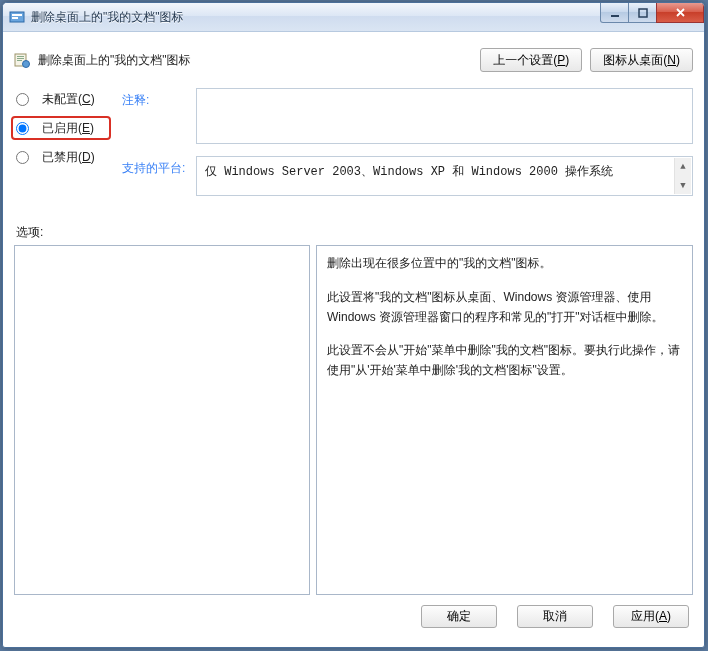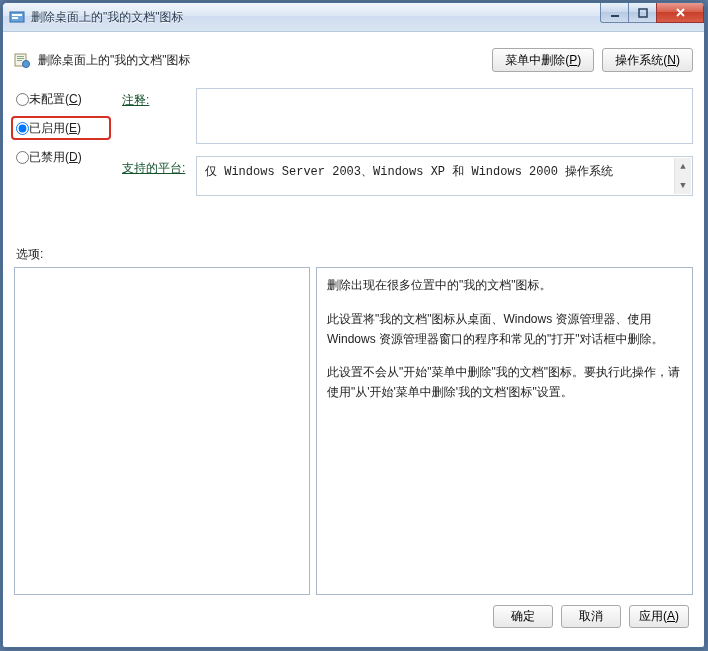--- a/index.html
+++ b/index.html
@@ -99,21 +99,21 @@
 .middle {
   margin-top: 10px;
   display: flex;
   gap: 14px;
 }
 .radio-col {
   width: 94px;
   padding-top: 2px;
 }
 .radio-item {
-  display: flex; align-items: center; gap: 0;
+  display: flex; align-items: center; gap: 13px;
   height: 18px;
   margin-bottom: 11px;
   padding-left: 2px;
 }
 .radio-item input { margin: 0; }
 .radio-item.highlight {
   outline: 2px solid #d93025;
   outline-offset: 1px;
   border-radius: 1px;
 }
@@ -124,22 +124,21 @@
   gap: 12px;
 }
 .field-row {
   display: flex;
   align-items: flex-start;
   gap: 10px;
 }
 .field-label {
   width: 64px;
   padding-top: 4px;
-  color: #14532d;
-  text-decoration: underline;
+  color: #3b82f6;
 }
 .textbox {
   flex: 1;
   border: 1px solid #c2cedb;
   background: #fff;
   height: 56px;
   padding: 4px 6px;
   font-family: inherit;
   font-size: 12px;
   resize: none;
@@ -160,21 +159,21 @@
   border-left: 1px solid #e2e2e2;
   display: flex; flex-direction: column; justify-content: space-between;
 }
 .sb-btn {
   height: 17px; display:flex; align-items:center; justify-content:center;
   color:#666; font-size:9px;
 }
 
 .labels-row {
   display: flex;
-  margin-top: 50px;
+  margin-top: 28px;
   gap: 0;
 }
 .labels-row .lbl-left { width: 300px; padding-left: 2px; }
 .labels-row .lbl-right { flex: 1; padding-left: 10px; }
 
 .panels-row {
   display: flex;
   gap: 6px;
   margin-top: 4px;
   flex: 1;
@@ -194,25 +193,26 @@
 
 .footer {
   height: 42px;
   display: flex;
   justify-content: flex-end;
   align-items: center;
   gap: 8px;
   padding: 0 4px;
 }
 .dlgbtn {
-  width: 60px; height: 23px;
+  width: 76px; height: 23px;
   background: linear-gradient(#fdfdfd,#e8e8e8);
   border: 1px solid #a9a9a9;
   border-radius: 3px;
   font-size: 12px;
+  margin-left: 12px;
 }
 .underline-letter { text-decoration: underline; }
 </style>
 </head>
 <body>
 
 <div class="window">
   <div class="titlebar">
     <span class="appicon">
       <svg width="16" height="16" viewBox="0 0 16 16">
@@ -248,22 +248,22 @@
         <svg width="16" height="16" viewBox="0 0 16 16">
             <rect x="1" y="2" width="11" height="12" fill="#f5f3e6" stroke="#9c946a"></rect>
             <rect x="3" y="4" width="7" height="1" fill="#8a8"></rect>
             <rect x="3" y="6" width="7" height="1" fill="#8a8"></rect>
             <rect x="3" y="8" width="5" height="1" fill="#8a8"></rect>
             <circle cx="12" cy="12" r="3.5" fill="#5b9bd5" stroke="#2e6aa8"></circle>
           </svg>
       </span>
       <span class="header-title">删除桌面上的"我的文档"图标</span>
       <span class="header-spacer"></span>
-      <button class="navbtn"><span>菜单中删除(</span><span class="underline-letter">P</span><span>)</span></button>
-      <button class="navbtn"><span>操作系统(</span><span class="underline-letter">N</span><span>)</span></button>
+      <button class="navbtn"><span>上一个设置(</span><span class="underline-letter">P</span><span>)</span></button>
+      <button class="navbtn"><span>图标从桌面(</span><span class="underline-letter">N</span><span>)</span></button>
     </div>
 
     <div class="middle">
       <div class="radio-col">
         <label class="radio-item">
           <input type="radio" name="state" style="">
           <span><span>未配置(</span><span class="underline-letter">C</span><span>)</span></span>
         </label>
         <label class="radio-item highlight">
           <input type="radio" name="state" checked="" style="">

